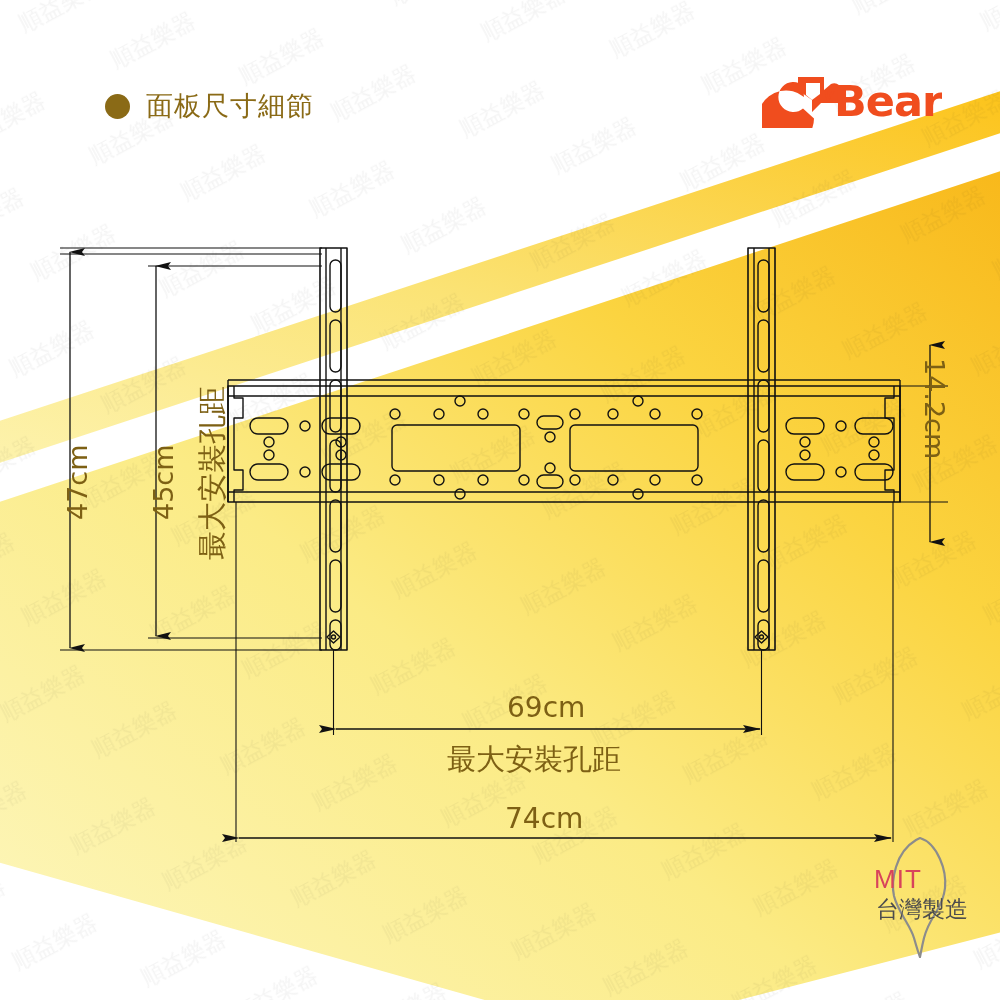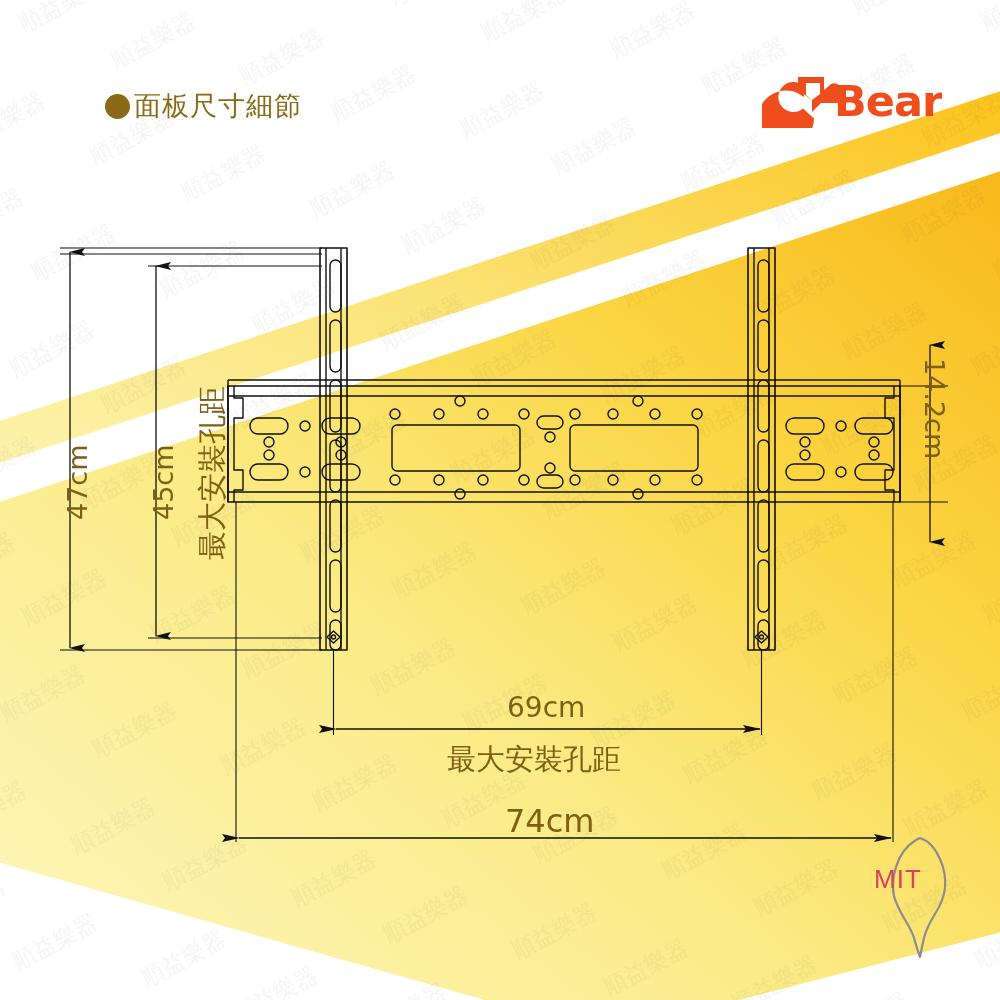--- a/index.html
+++ b/index.html
@@ -11,21 +11,21 @@
     position:relative;
   }
   #stage{position:absolute;left:0;top:0;width:1000px;height:1000px;overflow:hidden;background:#fff;}
   .layer{position:absolute;left:0;top:0;width:1000px;height:1000px;}
   #bg-svg{z-index:1;}
   #art-svg{z-index:2;}
   #wm-svg{z-index:3;pointer-events:none;}
 
   
   .header{position:absolute;z-index:6;}
-  #title-block{left:105px;top:88px;display:flex;align-items:center;gap:4px;}
+  #title-block{left:105px;top:88px;display:flex;align-items:center;gap:16px;}
   #title-bullet{
     width:25px;height:25px;border-radius:50%;
     background:#8a6a16;display:block;flex:0 0 auto;
   }
   #title-text{
     font-size:27px;color:#8a6a16;letter-spacing:1px;white-space:nowrap;
     font-family:"DejaVu Sans","Liberation Sans",sans-serif;
   }
 
   
@@ -38,21 +38,21 @@
   }
   .vert-cw{transform-origin:0 0;transform:rotate(-90deg);}
   .vert-ccw{transform-origin:0 0;transform:rotate(90deg);}
 
   #lbl-47{left:62px;top:520px;font-size:27px;}
   #lbl-45{left:148px;top:520px;font-size:27px;}
   #lbl-maxv{left:193px;top:560px;font-size:29px;}
   #lbl-142{left:950px;top:358px;font-size:27px;}
   #lbl-69{left:507px;top:691px;font-size:28px;}
   #lbl-maxh{left:447px;top:740px;font-size:29px;}
-  #lbl-74{left:505px;top:802px;font-size:32px;}
+  #lbl-74{left:505px;top:802px;font-size:28px;}
 
   
   #mit-badge{position:absolute;left:858px;top:832px;width:128px;height:130px;z-index:5;}
   #mit-badge .mit-word{
     position:absolute;left:16px;top:32px;width:100px;
     font-size:26px;color:#d8435b;letter-spacing:1px;
     font-family:"Liberation Sans","DejaVu Sans",sans-serif;
   }
   #mit-badge .mit-sub{
     position:absolute;left:-6px;top:62px;width:140px;text-align:center;
@@ -300,15 +300,16 @@
 
   <div id="mit-badge">
     <svg width="128" height="130" viewBox="0 0 128 130" style="position:absolute;left:0;top:0;">
       <path d="M62 6 C72 9 78 18 82 27 C86 36 88 46 87 56
                C86 66 82 74 77 82 C72 90 68 98 66 106
                C64 114 63 120 62 125 C60 120 58 113 56 106
                C54 99 50 93 46 86 C42 79 38 72 36 64
                C34 55 35 45 38 35 C41 25 48 14 58 8 Z" fill="none" stroke="#8c8c8c" stroke-width="2.2" stroke-linejoin="round"></path>
     </svg>
     <div class="mit-word">MIT</div>
+    <div class="mit-sub">台灣製造</div>
   </div>
 
 </div>
 
 </body></html>

